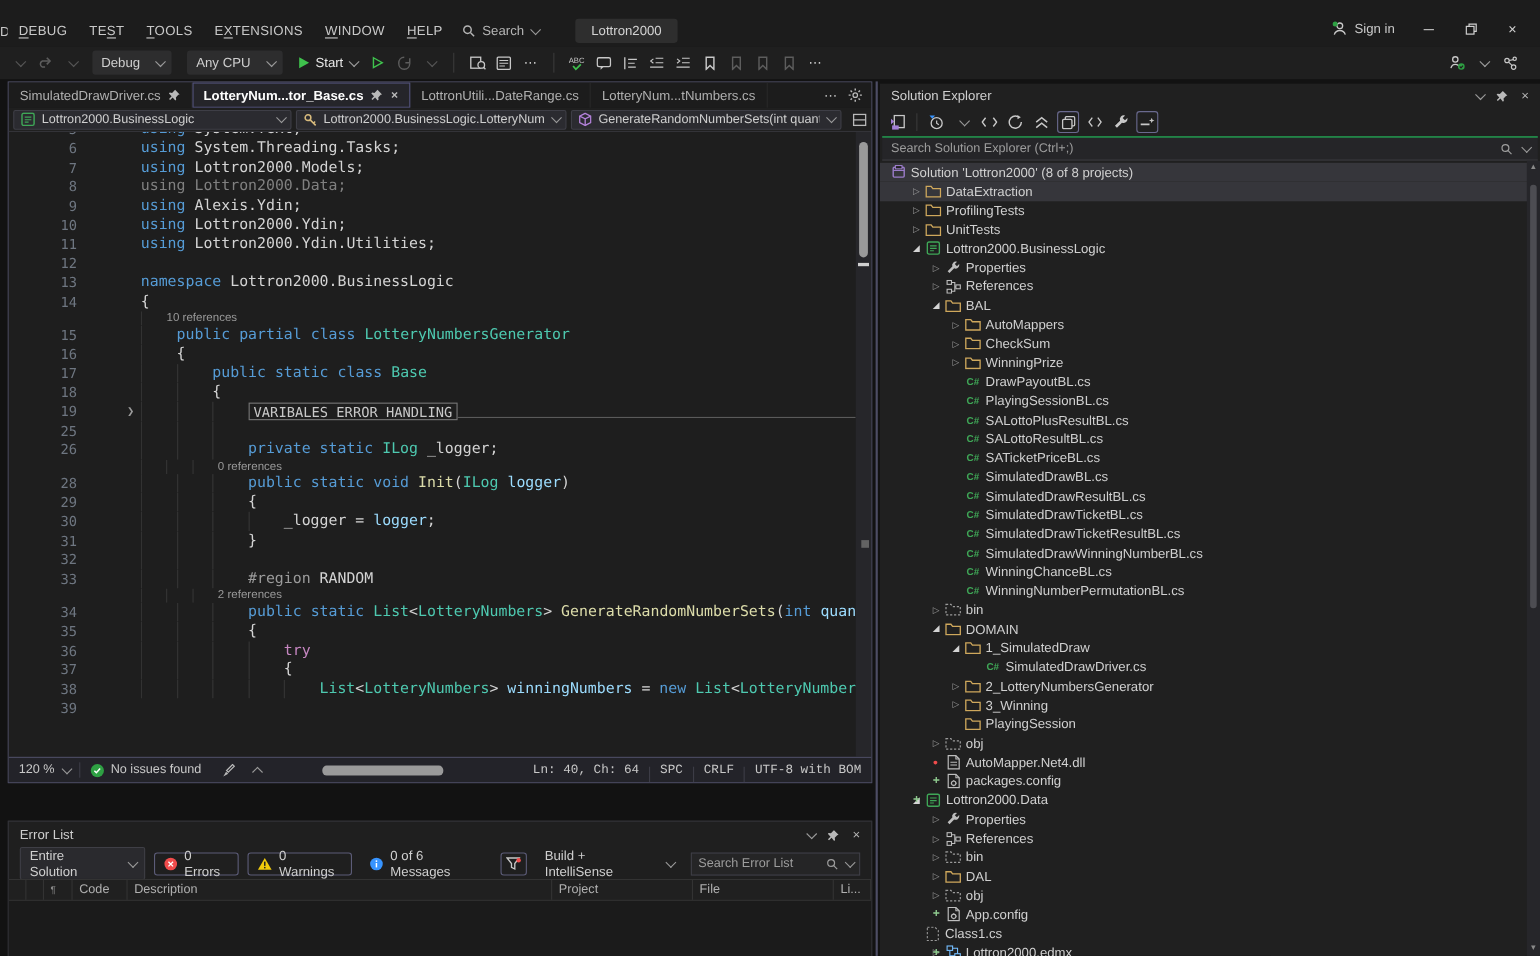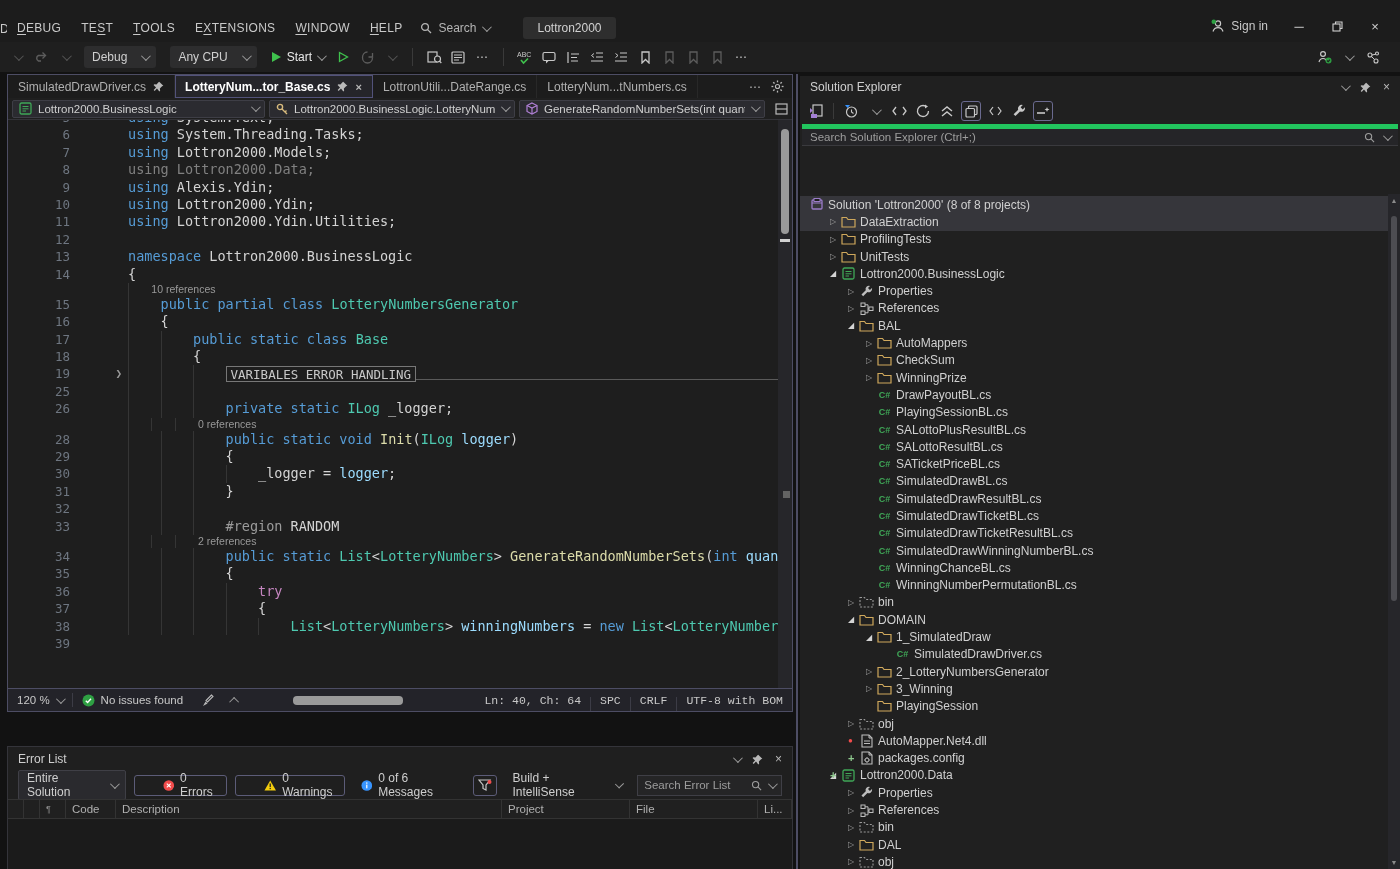--- a/index.html
+++ b/index.html
@@ -78,41 +78,41 @@
   .hthumb { position:absolute; left:285px; top:7px; width:110px; height:9px; border-radius:4px; background:#9a9a9a; }
   .es-right { margin-left:auto; display:flex; align-items:flex-end; height:100%;font-family:Liberation Mono, monospace; }
 
   
   .errorlist { position:absolute; left:7px; top:746px; width:786px; height:154px; background:#1f1f1f; border:1px solid #34343a; display:flex; flex-direction:column; }
   .el-title { height:24px; display:flex; align-items:center; padding:0 10px; font-size:12px; color:#cfcfcf; }
   .el-title .icons { margin-left:auto; display:flex; gap:12px; color:#b9b9b9; align-items:center; }
   .el-toolbar { height:28px; display:flex; align-items:center; gap:8px; padding:0 10px; font-size:12px; }
   .el-drop { background:#2a2a2e; border:1px solid #3f3f46; border-radius:2px; height:21px; display:flex; align-items:center; gap:12px; padding:14px 8px; color:#cfcfcf; }
   .el-btn { height:21px; display:flex; align-items:center; gap:6px; padding:0 8px; border-radius:3px; color:#cfcfcf; }
-  .el-btn.sel { border:1px solid #5c5c78;padding-left:28px; }
+  .el-btn.sel { border:1px solid #5c5c78; }
   .el-search { margin-left:auto; width:160px; height:21px; background:#252526; border:1px solid #3f3f46; display:flex; align-items:center; padding:0 6px; gap:6px; color:#9d9d9d; }
   .el-search .ph { flex:1; font-size:11.5px; }
   .el-header { height:20px; display:flex; align-items:stretch; background:#202020; border-top:1px solid #333; border-bottom:1px solid #333; font-size:11.5px; color:#b0b0b0; }
   .elc { display:flex; align-items:center; padding:0 6px; border-right:1px solid #333; }
   .el-body { flex:1; background:#1b1b1b; }
 
   
   .vsplit { position:absolute; left:796px; top:74px; width:2px; height:795px; background:#4d4d64; }
 
   
   .sexp { position:absolute; left:800px; top:76px; width:600px; height:793px; background:#202020; display:flex; flex-direction:column; }
   .se-title { height:22px; display:flex; align-items:center; padding:0 10px; font-size:12px; color:#cfcfcf; }
   .se-title .icons { margin-left:auto; display:flex; gap:12px; align-items:center; color:#b9b9b9; }
   .se-toolbar { height:26px; display:flex; align-items:center; gap:4px; padding:0 6px; }
   .se-tb-ic { width:20px; height:20px; display:flex; align-items:center; justify-content:center; color:#c8c8c8; }
   .se-tb-ic.boxed { border:1px solid #6a6a8f; border-radius:3px; }
-  .se-search { height:22px; margin:0 2px; background:#252528; border-top:5px solid #22c55e; border-bottom:1px solid #3a3a3e;
+  .se-search { height:22px; margin:0 2px; background:#252528; border-top:1px solid #22c55e; border-bottom:1px solid #3a3a3e;
                display:flex; align-items:center; padding:0 8px; font-size:11.5px; color:#9d9d9d; gap:8px; }
   .se-search .ph { flex:1; }
-  .se-tree { position:relative; flex:1; overflow:hidden; padding-top:2px;margin-top:48px; }
+  .se-tree { position:relative; flex:1; overflow:hidden; padding-top:2px; }
   .trow { height:17.3px; display:flex; align-items:center; font-size:12px; color:#d0d0d0; white-space:nowrap; }
   .trow.sel { background:#36363b; }
   .texp { width:14px; flex:none; text-align:center; color:#9d9d9d; font-size:8px; }
   .texp.open { color:#d4d4d4; }
   .tico { width:17px; flex:none; display:flex; align-items:center; justify-content:center; position:relative; }
   .tbadge { position:absolute; left:-10px; font-size:11px; font-weight:bold; }
   .tbadge.plus { color:#8ec98e; }
   .tbadge.red { color:#f14c4c; font-size:8px; }
   .tlabel { padding-left:3px; }
   .csicon { color:#3fa757; font-weight:bold; font-size:9px; font-family:"Liberation Sans",sans-serif; }

